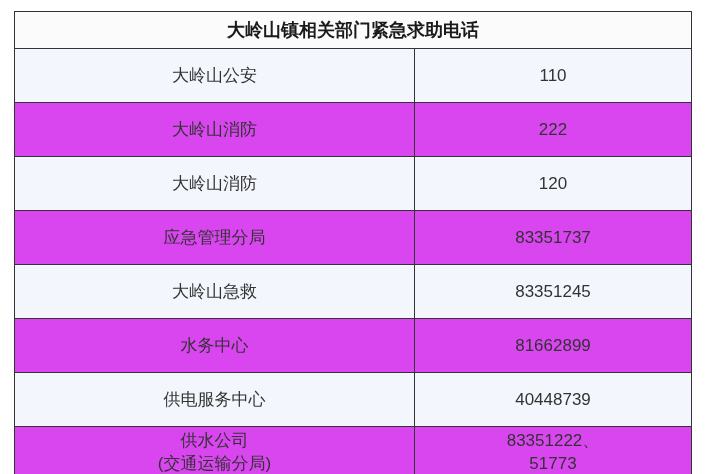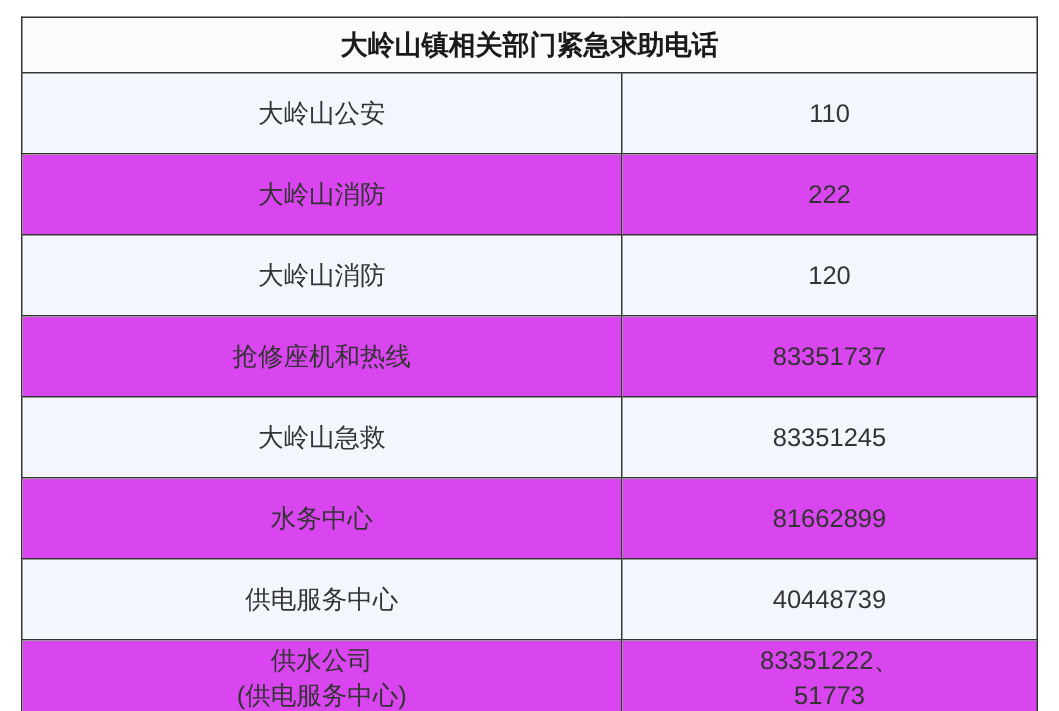--- a/index.html
+++ b/index.html
@@ -68,21 +68,21 @@
         <td>大岭山消防</td>
         <td>222</td>
       </tr>
 
       <tr class="data-row stripe-blue">
         <td>大岭山消防</td>
         <td>120</td>
       </tr>
 
       <tr class="data-row stripe-white">
-        <td>抢修座机和热线</td>
+        <td>应急管理分局</td>
         <td>83351737</td>
       </tr>
 
       <tr class="data-row stripe-blue">
         <td>大岭山急救</td>
         <td>83351245</td>
       </tr>
 
 
 
@@ -92,21 +92,21 @@
       </tr>
 
       <tr class="data-row stripe-blue">
         <td>供电服务中心</td>
         <td>40448739</td>
       </tr>
 
       <tr class="data-row stripe-white tall">
         <td>
           <div class="cell-line">供水公司</div>
-          <div class="cell-line">(供电服务中心)</div>
+          <div class="cell-line">(交通运输分局)</div>
         </td>
         <td>
           <div class="cell-line">83351222、</div>
           <div class="cell-line">51773</div>
         </td>
       </tr>
     </tbody>
   </table>
 </div>
 

